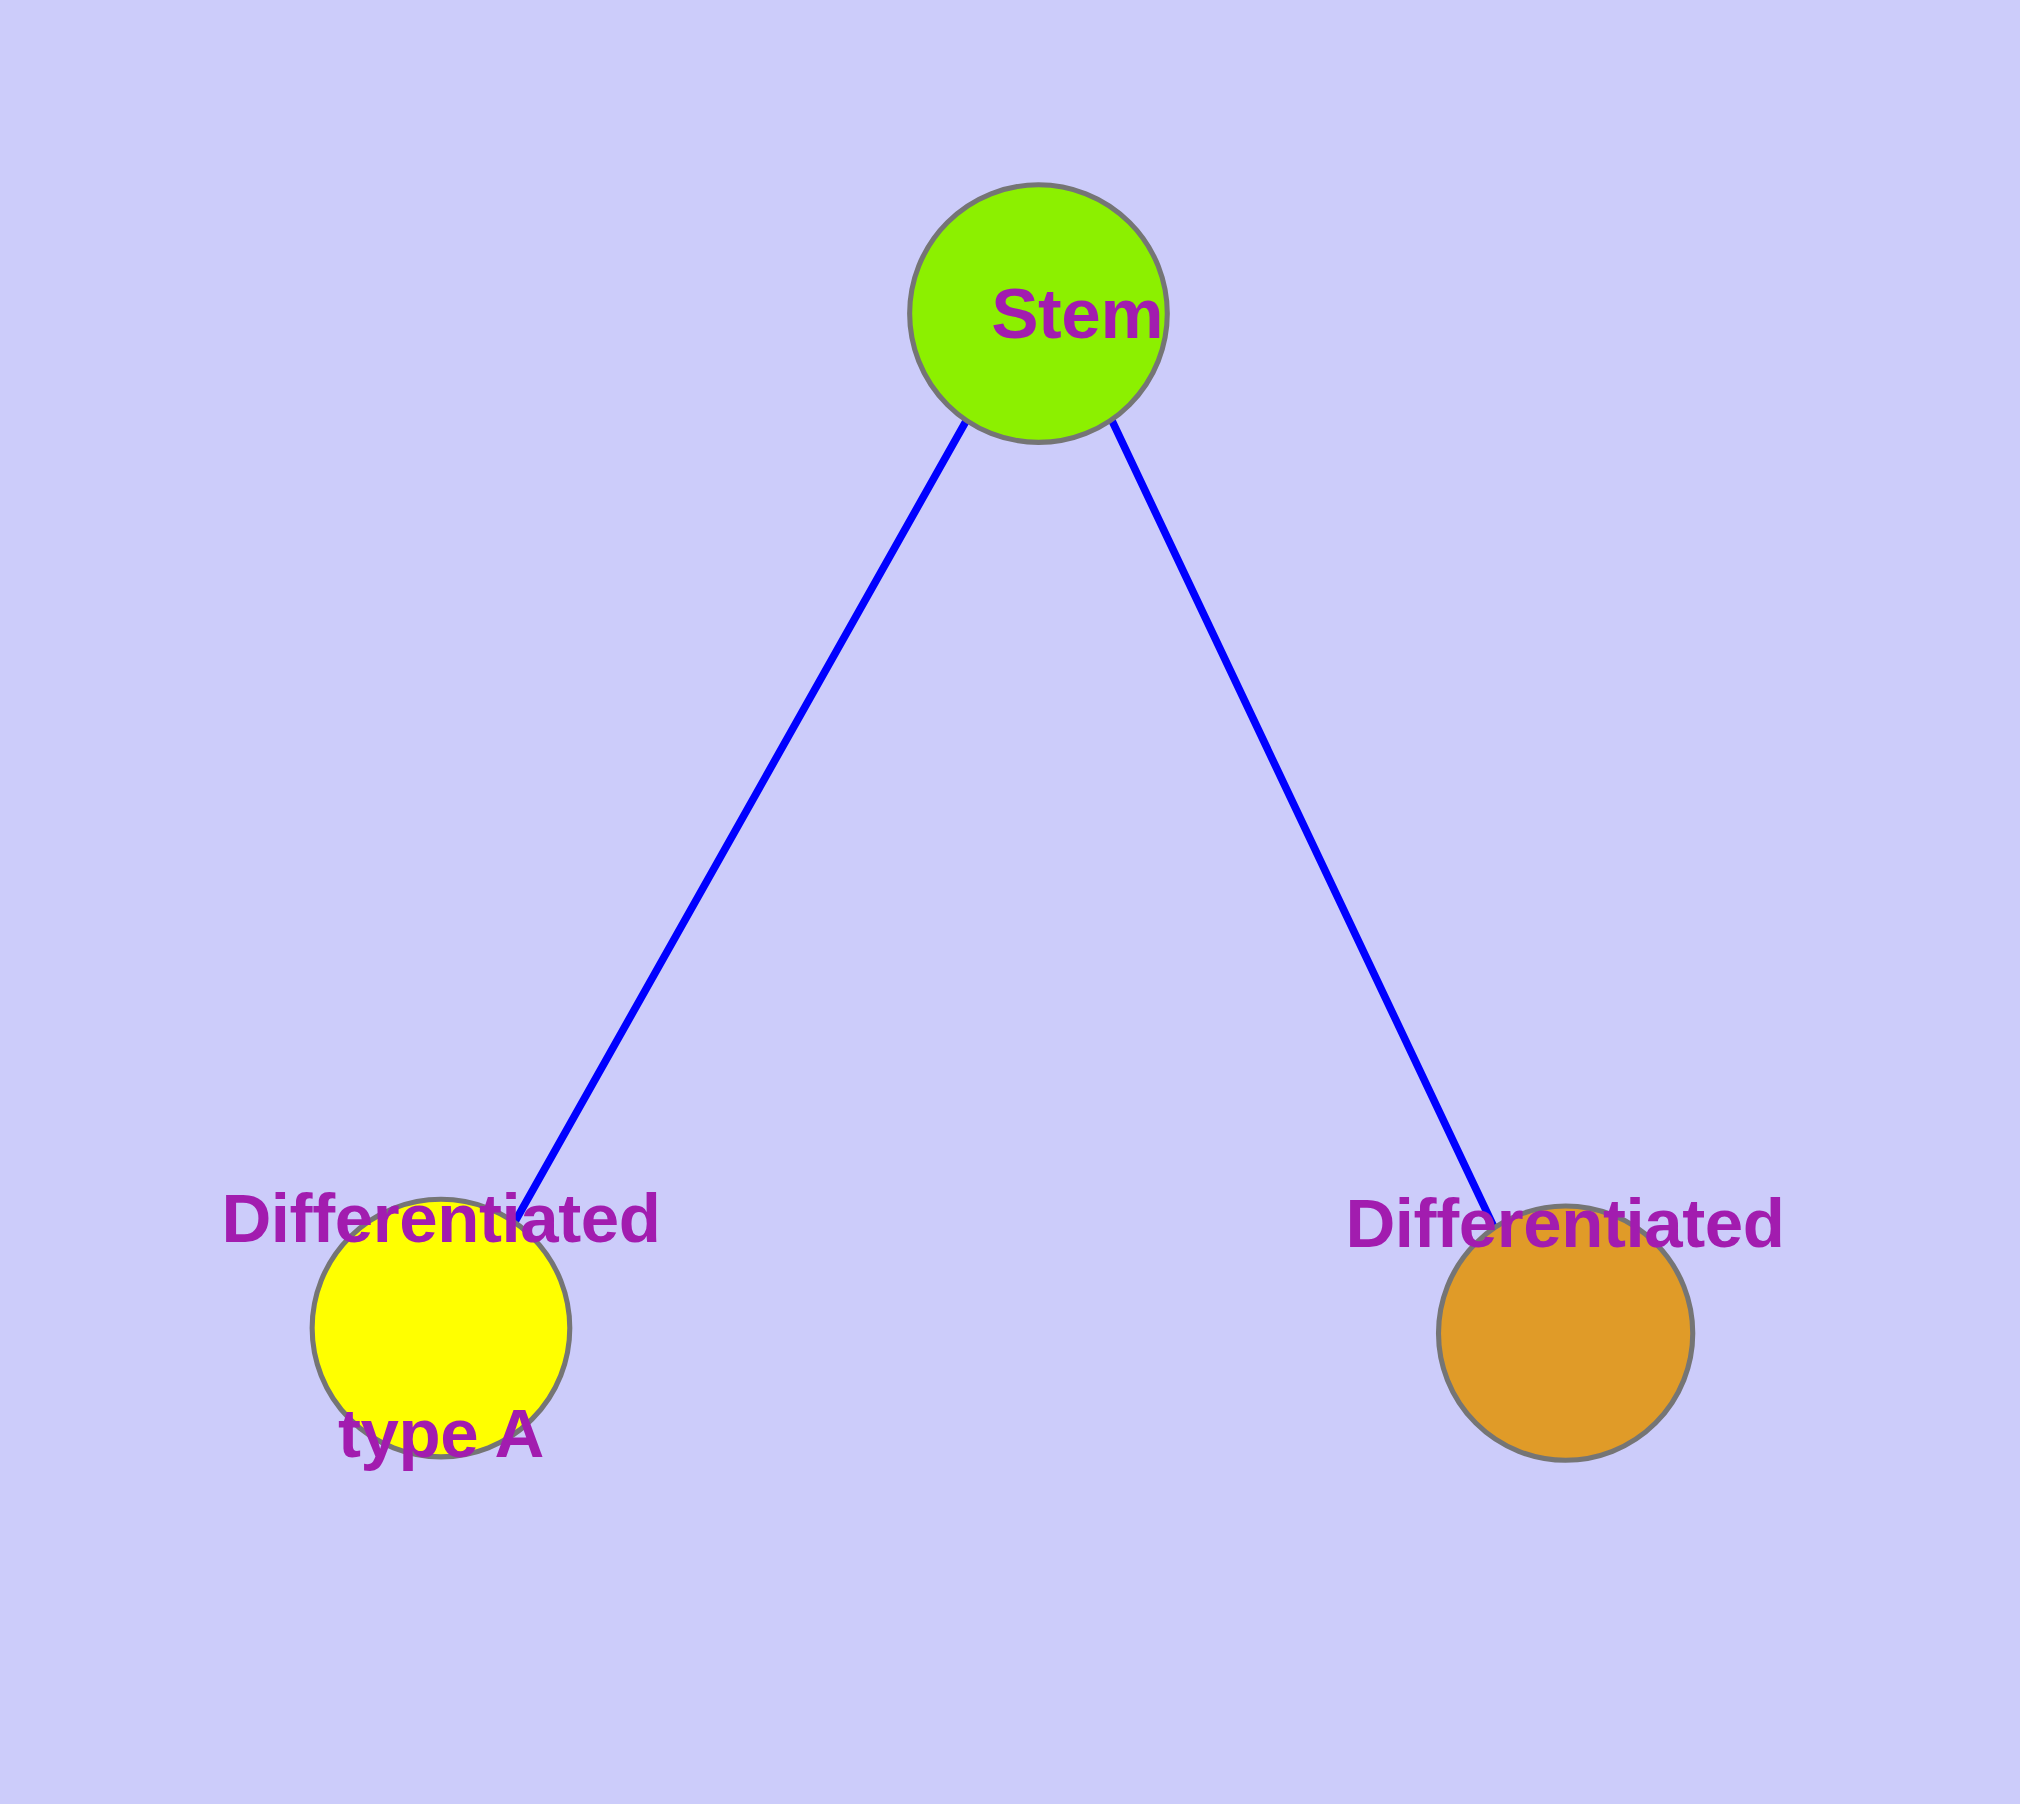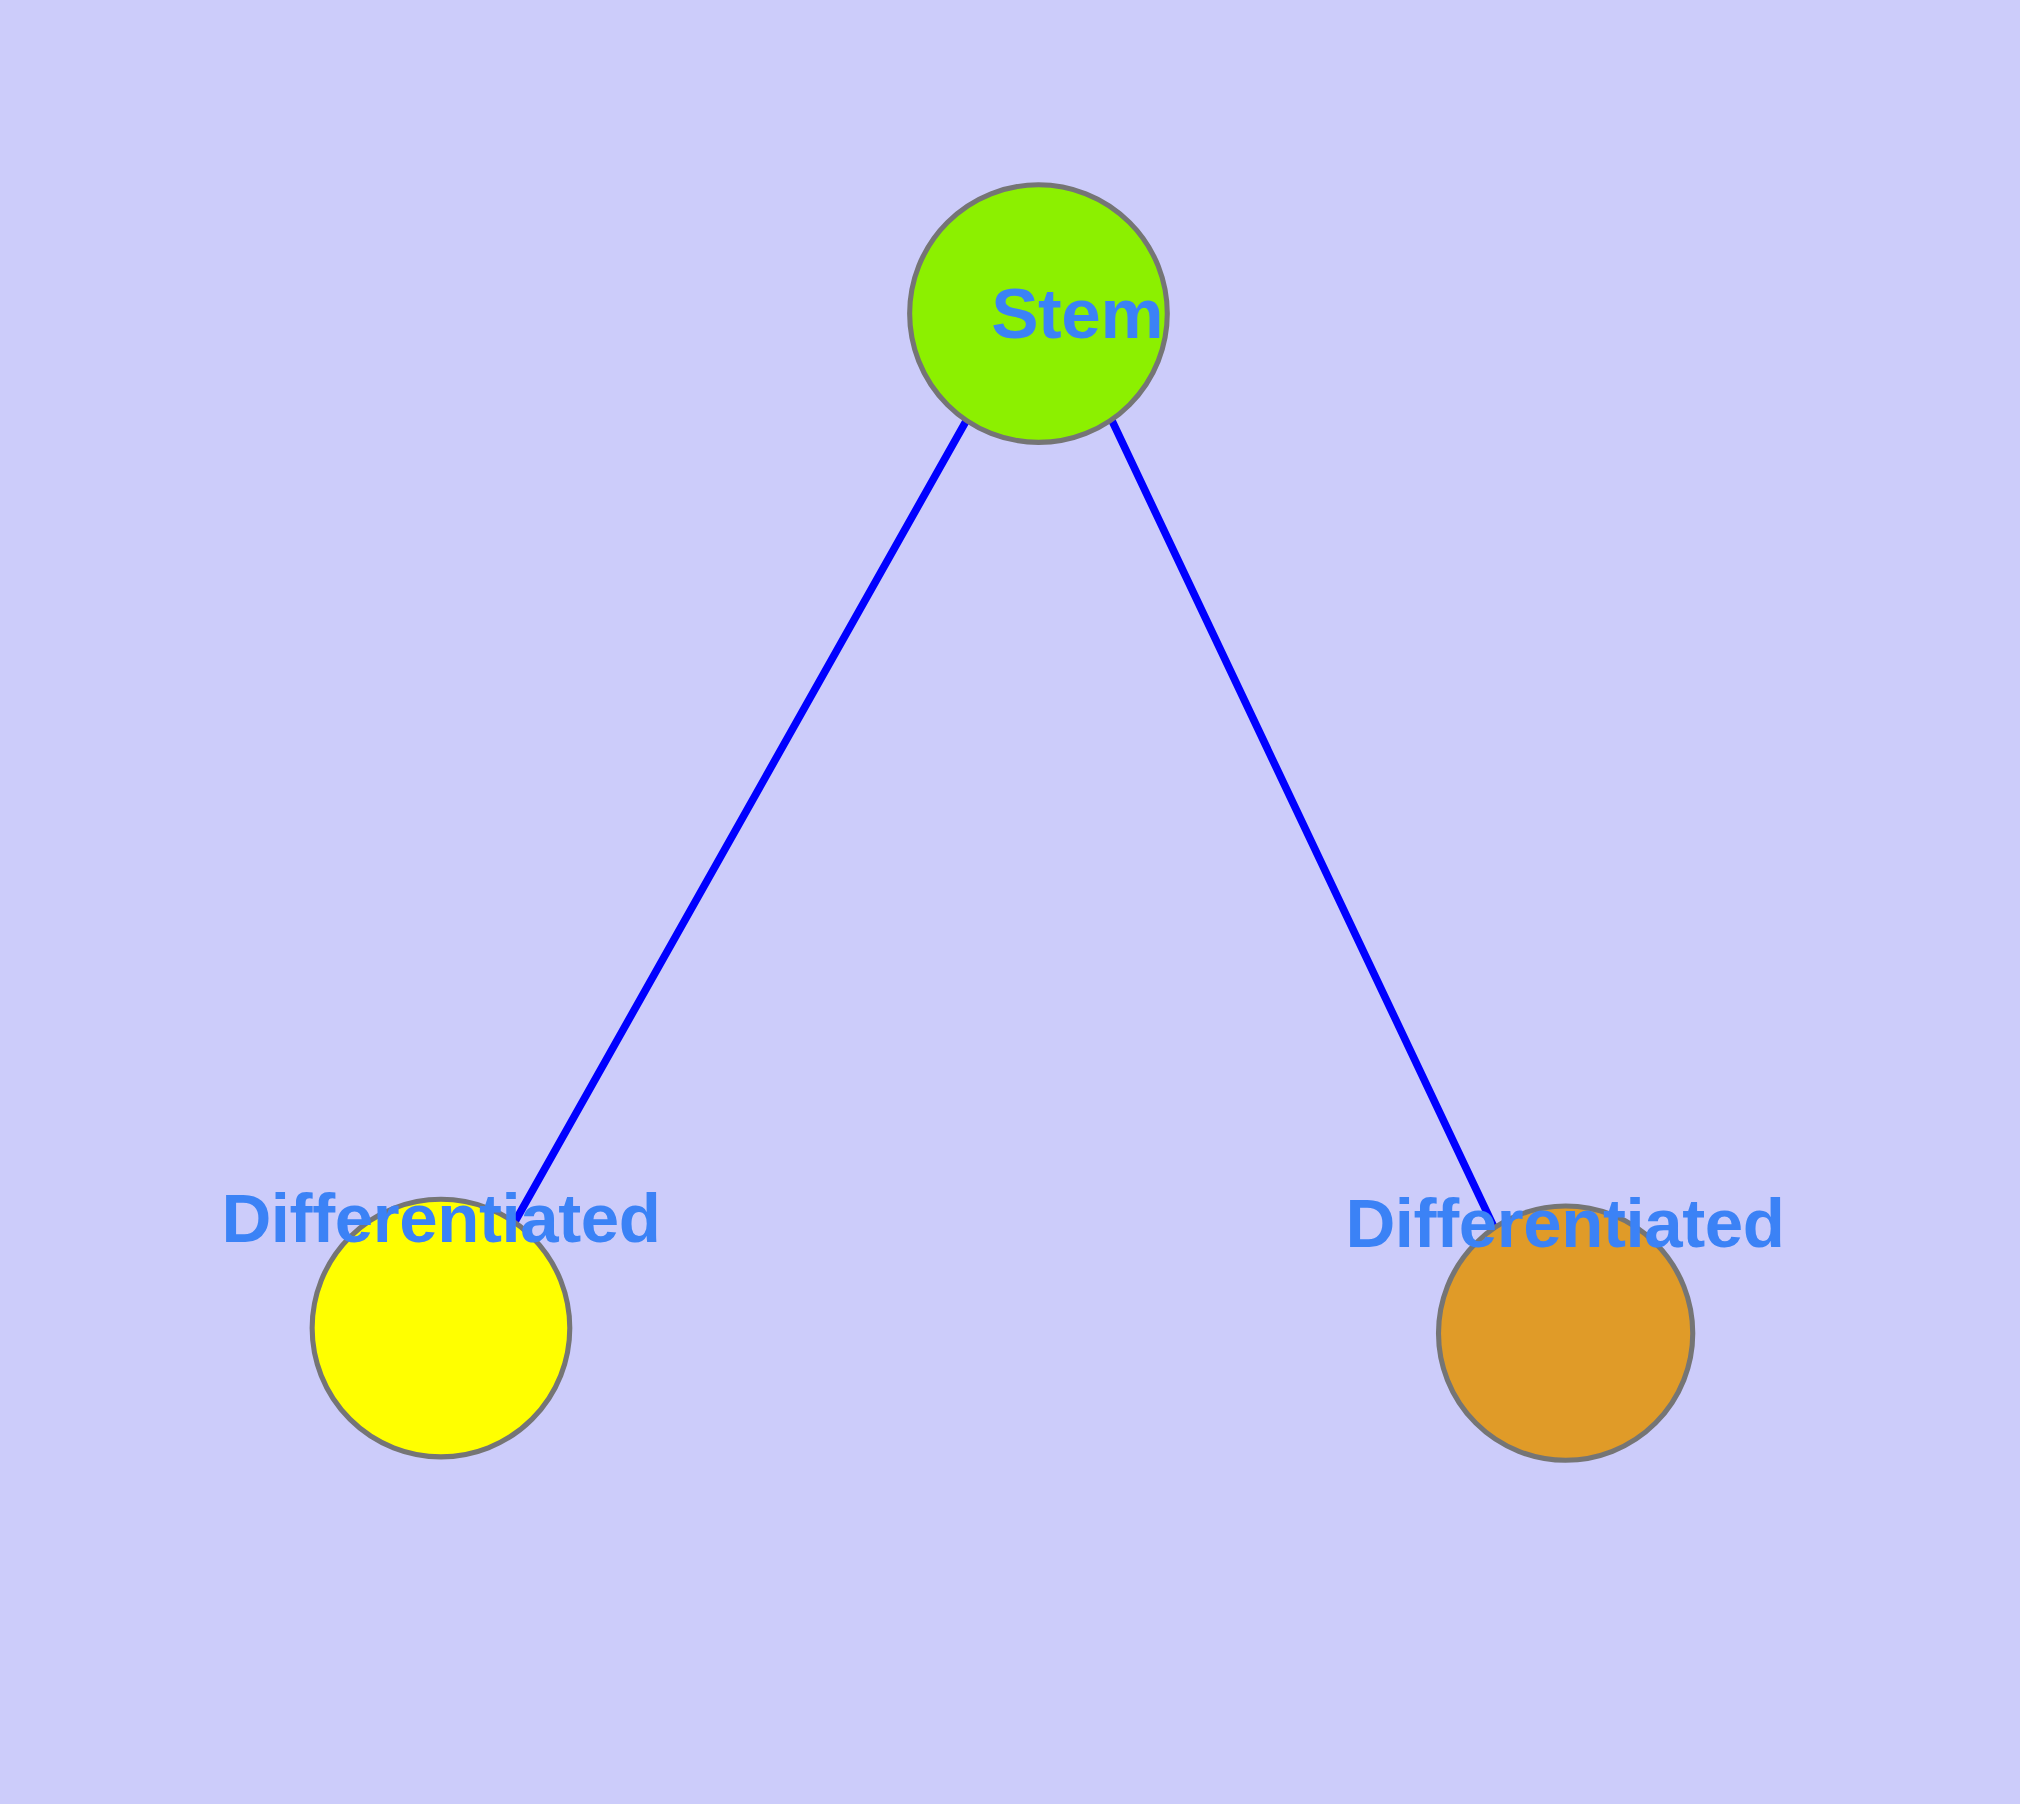--- a/index.html
+++ b/index.html
@@ -27,21 +27,21 @@
   #graph-svg {
     position: absolute;
     left: 0;
     top: 0;
     width: 2021px;
     height: 1812px;
   }
   .node-label {
     position: absolute;
     text-align: center;
-    color: #3b82f6;
+    color: #a21caf;
     font-weight: bold;
     line-height: 1.04;
     white-space: pre;
     letter-spacing: -0.4px;
     pointer-events: none;
     -webkit-font-smoothing: antialiased;
   }
   .node-label.stem {
     font-size: 71px;
     left: 784px;
@@ -79,20 +79,21 @@
       <circle id="node2" cx="1847" cy="1573" r="150" fill="#e09b28" stroke="#757575" stroke-width="6"></circle>
     </g>
   </svg>
 
   <div class="node-label stem" style="left: 784px; top: 203px;">
     <span>Stem</span>
   </div>
 
   <div class="node-label typea" style="left: 102px; top: 1039px;">
     <div>Differentiated</div>
+    <div>type A</div>
   </div>
 
   <div class="node-label typeb" style="left: 1226px; top: 1044px;">
     <div>Differentiated</div>
   </div>
 
 </div>
 
 
 </body></html>

